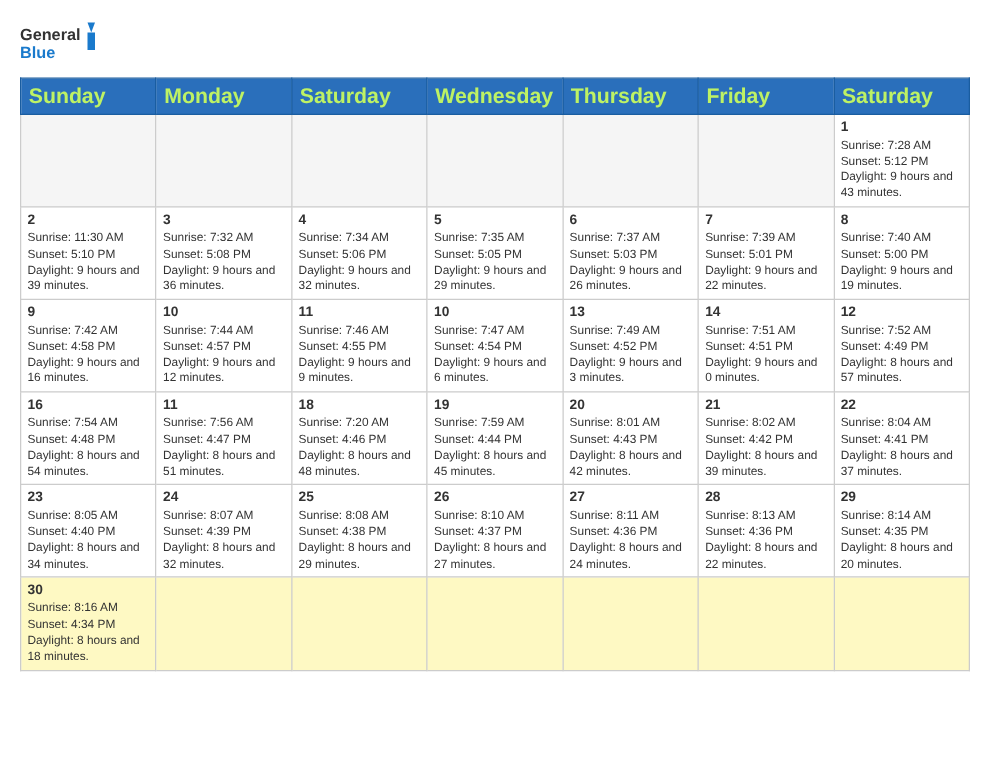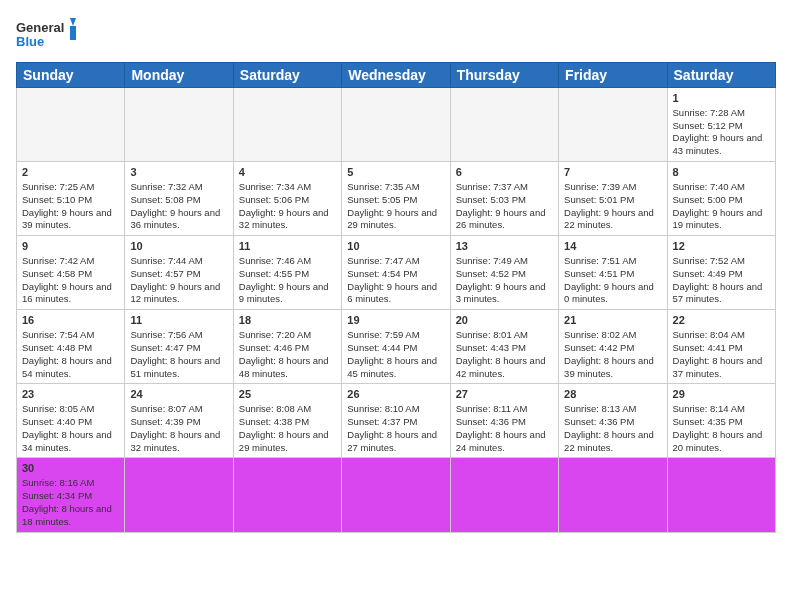--- a/index.html
+++ b/index.html
@@ -39,42 +39,42 @@
       font-size: 13px;
       color: #555;
     }
     .calendar {
       width: 100%;
       border-collapse: collapse;
       border: 1px solid #ccc;
     }
     .calendar th {
       background: #2a6fbb;
-      color: #ffffff;
+      color: #bef264;
       text-align: left;
       padding: 4px 6px;
-      font-size: 14px;
+      font-size: 17px;
       font-weight: bold;
       border: 1px solid #1a5da0;
     }
     .calendar td {
       vertical-align: top;
       padding: 3px 5px;
       border: 1px solid #ccc;
       width: calc(100% / 7);
       font-size: 9.5px;
       color: #333;
       line-height: 1.35;
       background: #fff;
     }
     .calendar td.empty {
       background: #f5f5f5;
     }
     .calendar td.last-row {
-      background: #d946ef;
+      background: #fef9c3;
     }
     .day-number {
       font-size: 11px;
       font-weight: bold;
       display: block;
       margin-bottom: 1px;
     }
   </style>
 </head>
 <body>
@@ -111,21 +111,21 @@
     <tr>
           <td class="empty"></td>
           <td class="empty"></td>
           <td class="empty"></td>
           <td class="empty"></td>
           <td class="empty"></td>
           <td class="empty"></td>
           <td><span class="day-number">1</span><span>Sunrise: 7:28 AM</span><br><span>Sunset: 5:12 PM</span><br><span>Daylight: 9 hours and 43 minutes.</span></td>
         </tr>
         <tr>
-          <td><span class="day-number">2</span><span>Sunrise: 7:25 AM</span><br><span>Sunset: 5:10 PM</span><br><span>Daylight: 9 hours and 39 minutes.</span></td>
+          <td><span class="day-number">2</span><span>Sunrise: 11:30 AM</span><br><span>Sunset: 5:10 PM</span><br><span>Daylight: 9 hours and 39 minutes.</span></td>
           <td><span class="day-number">3</span><span>Sunrise: 7:32 AM</span><br><span>Sunset: 5:08 PM</span><br><span>Daylight: 9 hours and 36 minutes.</span></td>
           <td><span class="day-number">4</span><span>Sunrise: 7:34 AM</span><br><span>Sunset: 5:06 PM</span><br><span>Daylight: 9 hours and 32 minutes.</span></td>
           <td><span class="day-number">5</span><span>Sunrise: 7:35 AM</span><br><span>Sunset: 5:05 PM</span><br><span>Daylight: 9 hours and 29 minutes.</span></td>
           <td><span class="day-number">6</span><span>Sunrise: 7:37 AM</span><br><span>Sunset: 5:03 PM</span><br><span>Daylight: 9 hours and 26 minutes.</span></td>
           <td><span class="day-number">7</span><span>Sunrise: 7:39 AM</span><br><span>Sunset: 5:01 PM</span><br><span>Daylight: 9 hours and 22 minutes.</span></td>
           <td><span class="day-number">8</span><span>Sunrise: 7:40 AM</span><br><span>Sunset: 5:00 PM</span><br><span>Daylight: 9 hours and 19 minutes.</span></td>
         </tr>
         <tr>
           <td><span class="day-number">9</span><span>Sunrise: 7:42 AM</span><br><span>Sunset: 4:58 PM</span><br><span>Daylight: 9 hours and 16 minutes.</span></td>
           <td><span class="day-number">10</span><span>Sunrise: 7:44 AM</span><br><span>Sunset: 4:57 PM</span><br><span>Daylight: 9 hours and 12 minutes.</span></td>

